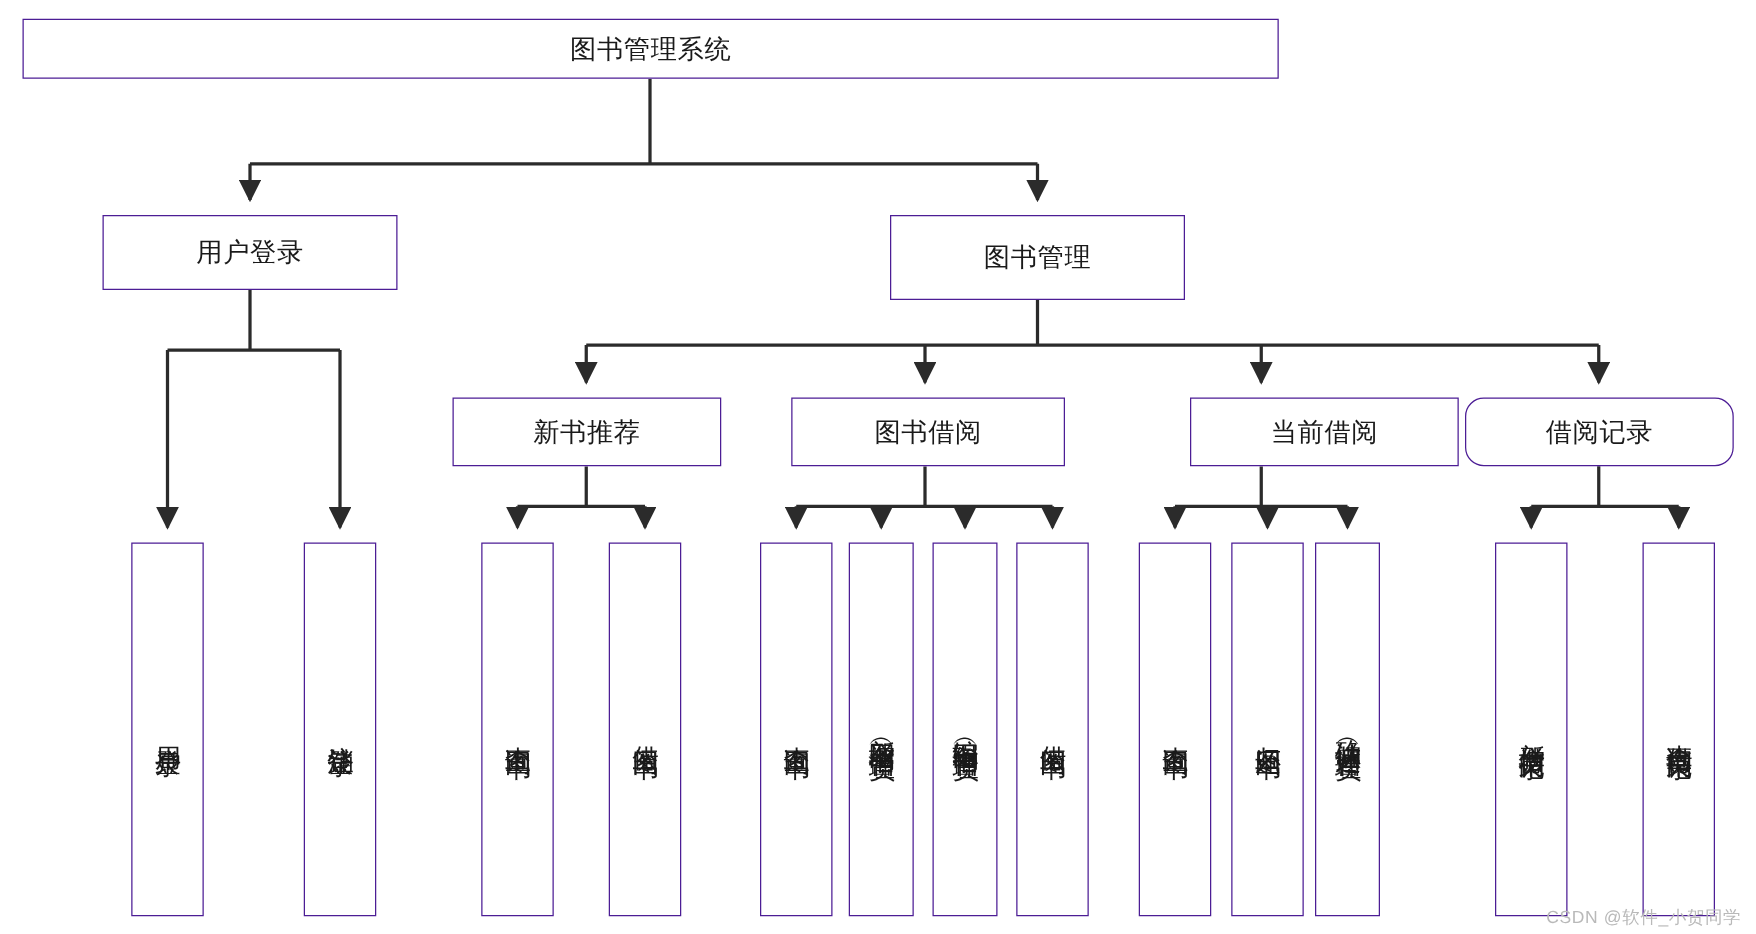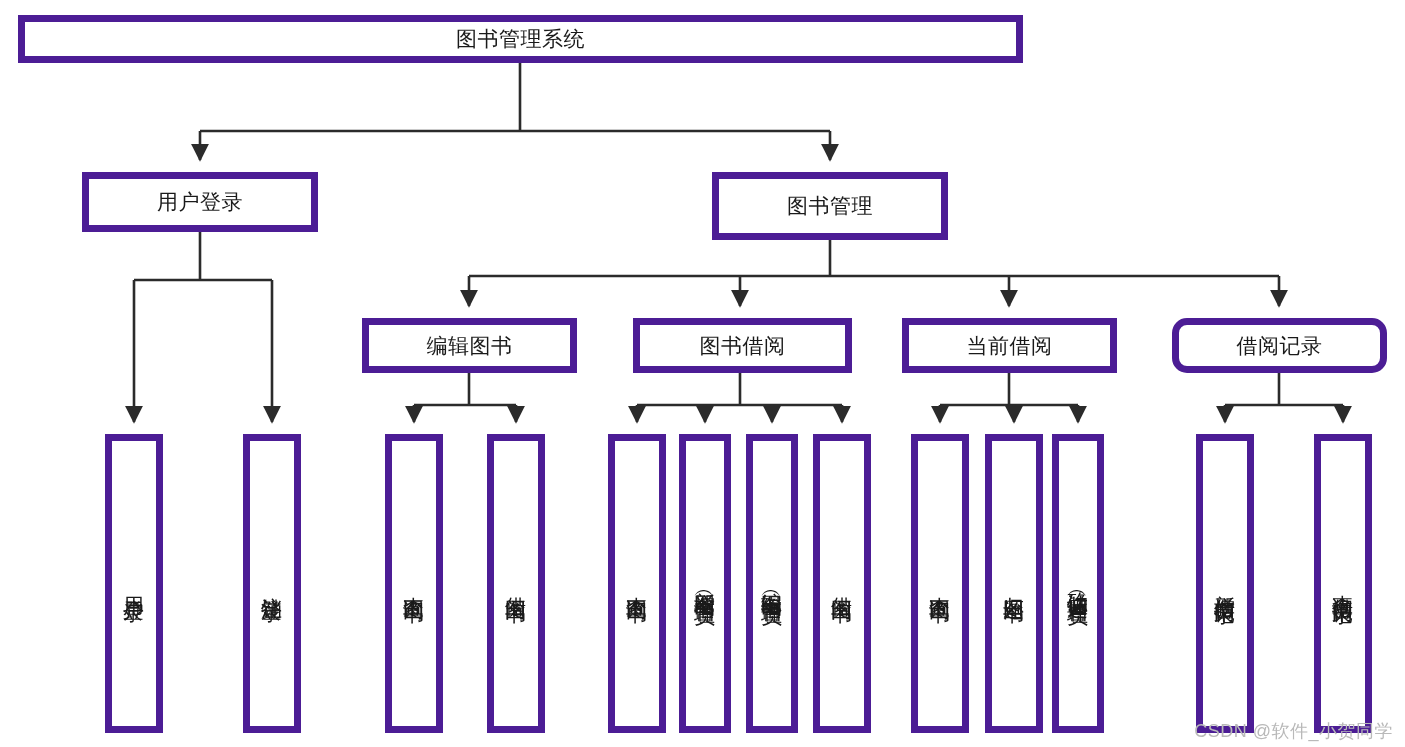--- a/index.html
+++ b/index.html
@@ -22,21 +22,21 @@
     left: 0;
     top: 0;
     width: 1405px;
     height: 747px;
     pointer-events: none;
   }
   .node {
     position: absolute;
     box-sizing: border-box;
     background: #ffffff;
-    border: 7px solid #4c1d95;
+    border: 1px solid #4c1d95;
     display: flex;
     align-items: center;
     justify-content: center;
     color: #1a1a1a;
   }
   .node.horiz {
     font-size: 21px;
     letter-spacing: 0.5px;
   }
   .node.vert {
@@ -56,21 +56,21 @@
     display: block;
   }
   .node .htext {
     white-space: nowrap;
     display: block;
   }
   #watermark {
     position: absolute;
     right: 12px;
     bottom: 4px;
-    font-size: 18px;
+    font-size: 14px;
     color: #b9b9b9;
     white-space: nowrap;
     letter-spacing: 0.5px;
     text-align: right;
   }
 </style>
 </head>
 <body>
 
 <div id="canvas">
@@ -130,26 +130,26 @@
   </div>
 
   <div class="node horiz" id="n-l1-0" style="left: 82px; top: 172px; width: 236px; height: 60px;">
     <span class="htext">用户登录</span>
   </div>
   <div class="node horiz" id="n-l1-1" style="left: 712px; top: 172px; width: 236px; height: 68px; text-align: right;">
     <span class="htext">图书管理</span>
   </div>
 
   <div class="node horiz" id="n-l2-0" style="left: 362px; top: 318px; width: 215px; height: 55px;">
-    <span class="htext">编辑图书</span>
+    <span class="htext">新书推荐</span>
   </div>
   <div class="node horiz" id="n-l2-1" style="left: 633px; top: 318px; width: 219px; height: 55px;">
     <span class="htext">图书借阅</span>
   </div>
-  <div class="node horiz" id="n-l2-2" style="left: 902px; top: 318px; width: 215px; height: 55px;">
+  <div class="node horiz" id="n-l2-2" style="left: 952px; top: 318px; width: 215px; height: 55px;">
     <span class="htext">当前借阅</span>
   </div>
   <div class="node horiz" id="n-l2-3" style="left: 1172px; top: 318px; width: 215px; height: 55px; border-radius: 15px;">
     <span class="htext">借阅记录</span>
   </div>
 
   <div class="node vert" id="n-lf-0" style="left: 105px; top: 434px; width: 58px; height: 299px;">
     <span class="vtext">用户登录</span>
   </div>
   <div class="node vert" id="n-lf-1" style="left: 243px; top: 434px; width: 58px; height: 299px;">

